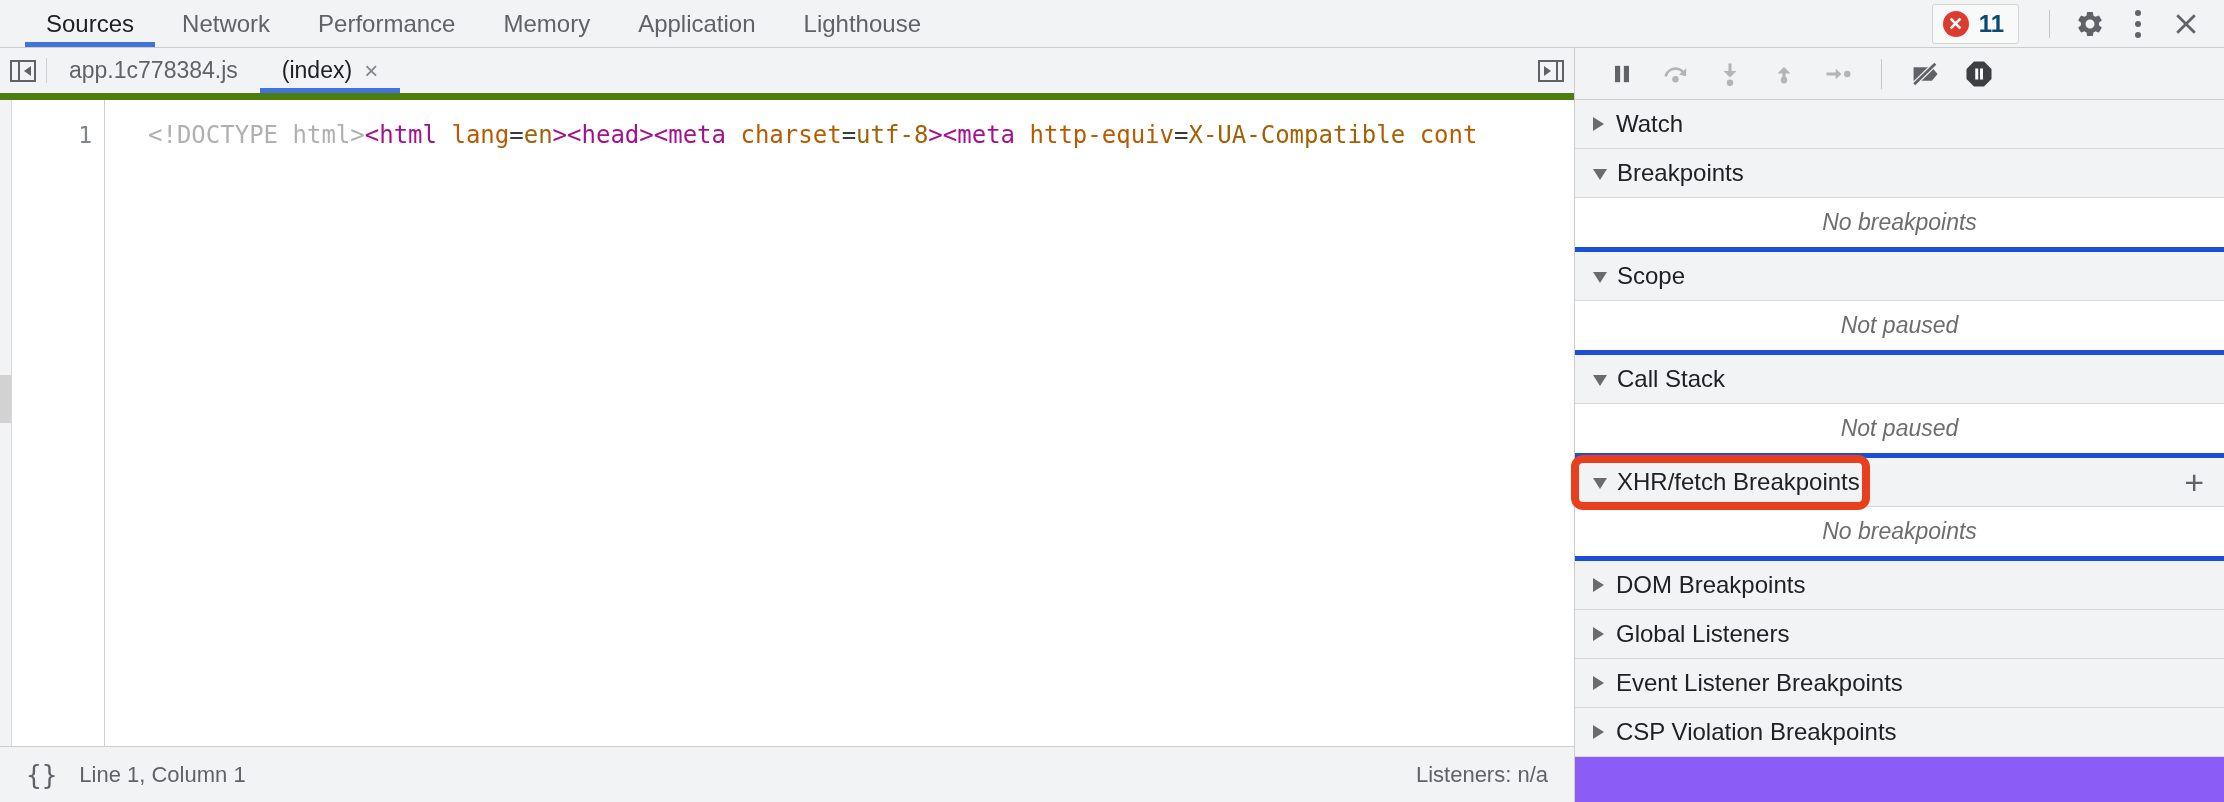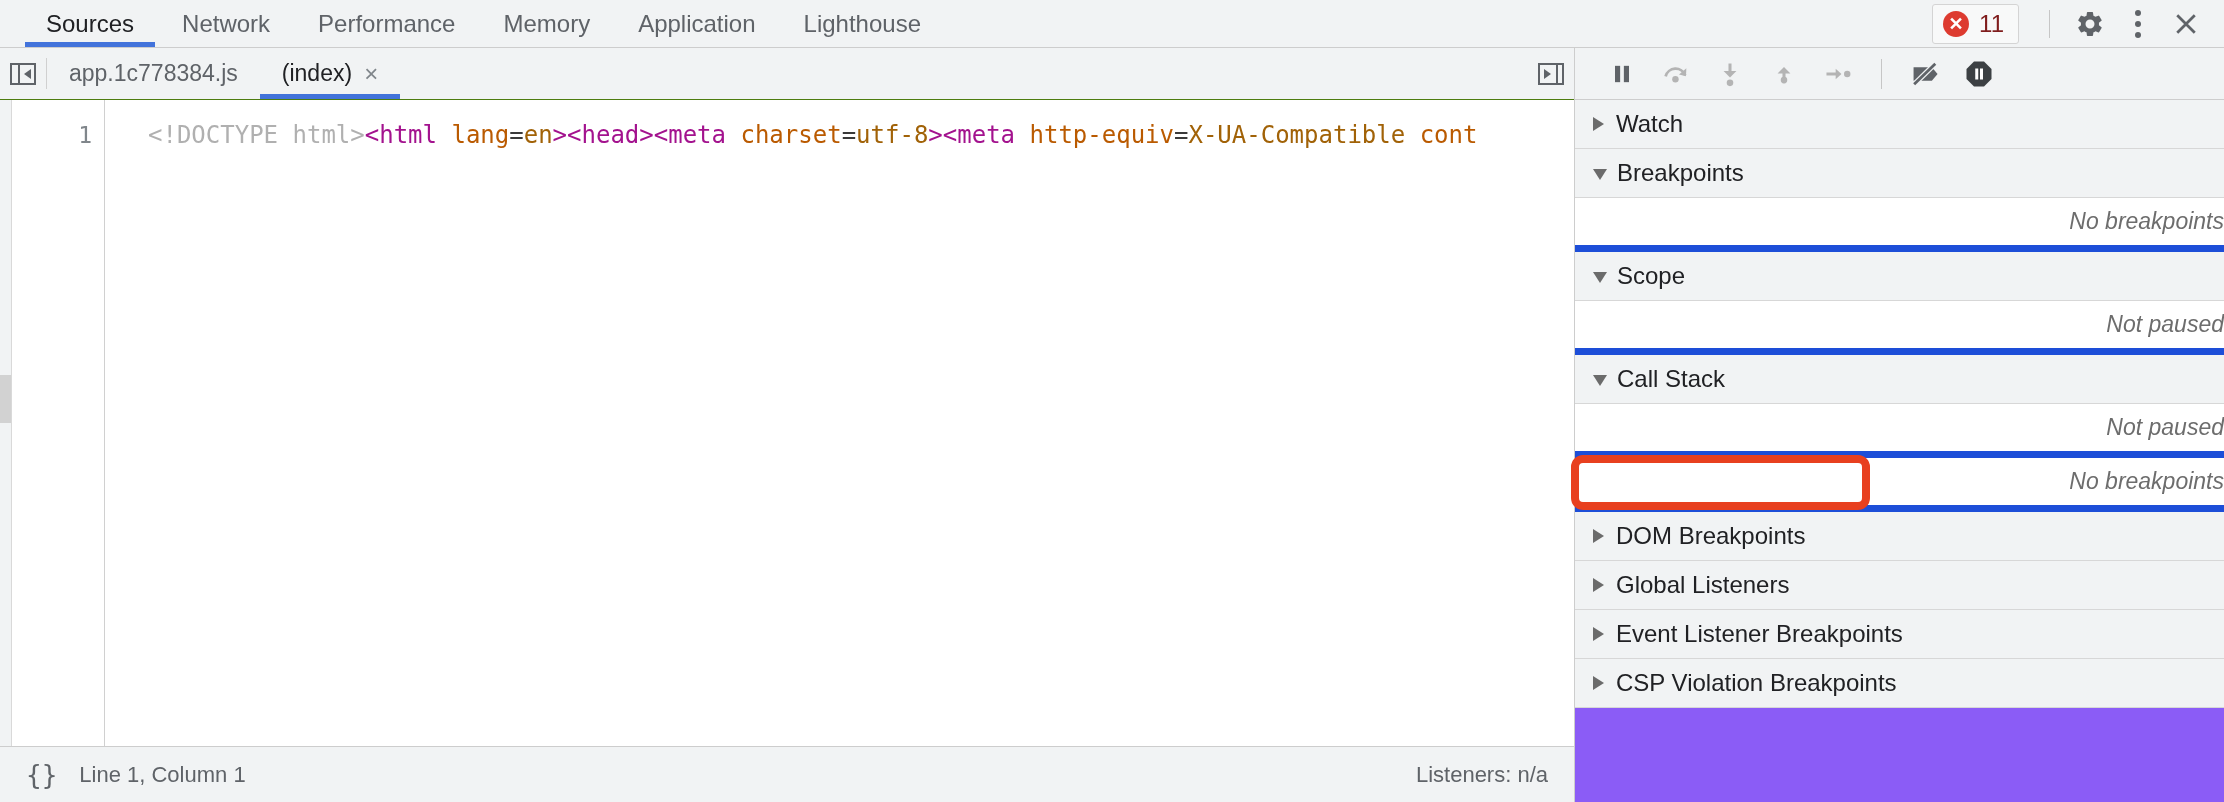--- a/index.html
+++ b/index.html
@@ -53,21 +53,21 @@
     padding: 5px 14px 5px 10px;
     margin-right: 12px;
     cursor: pointer;
   }
   .error-dot {
     width: 26px; height: 26px; border-radius: 50%;
     background: #dd3b30;
     display: flex; align-items: center; justify-content: center;
     color: #fff; font-size: 18px; line-height: 1; font-weight: bold;
   }
-  .error-count { font-size: 24px; color: #7f1d1d; }
+  .error-count { font-size: 24px; color: #0c4a6e; font-weight: bold; }
   .tb-sep {
     width: 1px; height: 28px; background: #c6c6c6; margin: 0 14px;
   }
   .icon-btn {
     width: 44px; height: 44px;
     display: flex; align-items: center; justify-content: center;
     cursor: pointer;
   }
   .kebab { display: flex; flex-direction: column; gap: 5px; align-items: center; }
   .kebab i { width: 6px; height: 6px; border-radius: 50%; background: #5f6368; display: block; }
@@ -80,21 +80,21 @@
     width: 1575px; min-width: 1575px;
     display: flex; flex-direction: column;
     background: #fff;
     border-right: 1px solid #cdcdcd;
     min-height: 0;
   }
   .file-tabbar {
     height: 52px; min-height: 52px;
     background: #f1f3f4;
     display: flex; align-items: stretch;
-    border-bottom: 1px solid #4d7c0f;
+    border-bottom: 7px solid #4d7c0f;
     position: relative;
   }
   .ft-left-icon, .ft-right-icon {
     width: 46px; display: flex; align-items: center; justify-content: center;
     cursor: pointer;
   }
   .ft-sep { width: 1px; background: #d0d0d0; margin: 10px 0; }
   .file-tab {
     position: relative;
     display: flex; align-items: center; gap: 12px;
@@ -211,23 +211,23 @@
     margin-right: 10px; margin-top: 3px;
   }
   .section-title { font-size: 24px; color: #202124; white-space: nowrap; }
   .add-btn {
     margin-left: auto; margin-right: 20px;
     font-size: 34px; color: #5f6368; line-height: 1;
     font-weight: 300; cursor: pointer;
   }
   .section-body {
     background: #fff;
-    border-bottom: 7px solid #1d4ed8;
+    border-bottom: 5px solid #1d4ed8;
     height: 54px;
-    display: flex; align-items: center; justify-content: flex-end;
+    display: flex; align-items: center; justify-content: center;
   }
   .empty-msg {
     font-size: 23px; font-style: italic; color: #6d6d6d;
   }
   .highlight-box {
     position: absolute;
     border: 8px solid #e8401f;
     border-radius: 12px;
     pointer-events: none;
     z-index: 40;
@@ -413,20 +413,25 @@
           <div class="section-body">
             <span class="empty-msg">Not paused</span>
           </div>
           <div class="section-header">
             <span class="tri open"></span>
             <span class="section-title">Call Stack</span>
           </div>
           <div class="section-body">
             <span class="empty-msg">Not paused</span>
           </div>
+          <div class="section-header">
+            <span class="tri open"></span>
+            <span class="section-title">XHR/fetch Breakpoints</span>
+            <span class="add-btn">+</span>
+          </div>
           <div class="section-body">
             <span class="empty-msg">No breakpoints</span>
           </div>
           <div class="section-header">
             <span class="tri closed"></span>
             <span class="section-title">DOM Breakpoints</span>
           </div>
           <div class="section-header">
             <span class="tri closed"></span>
             <span class="section-title">Global Listeners</span>

